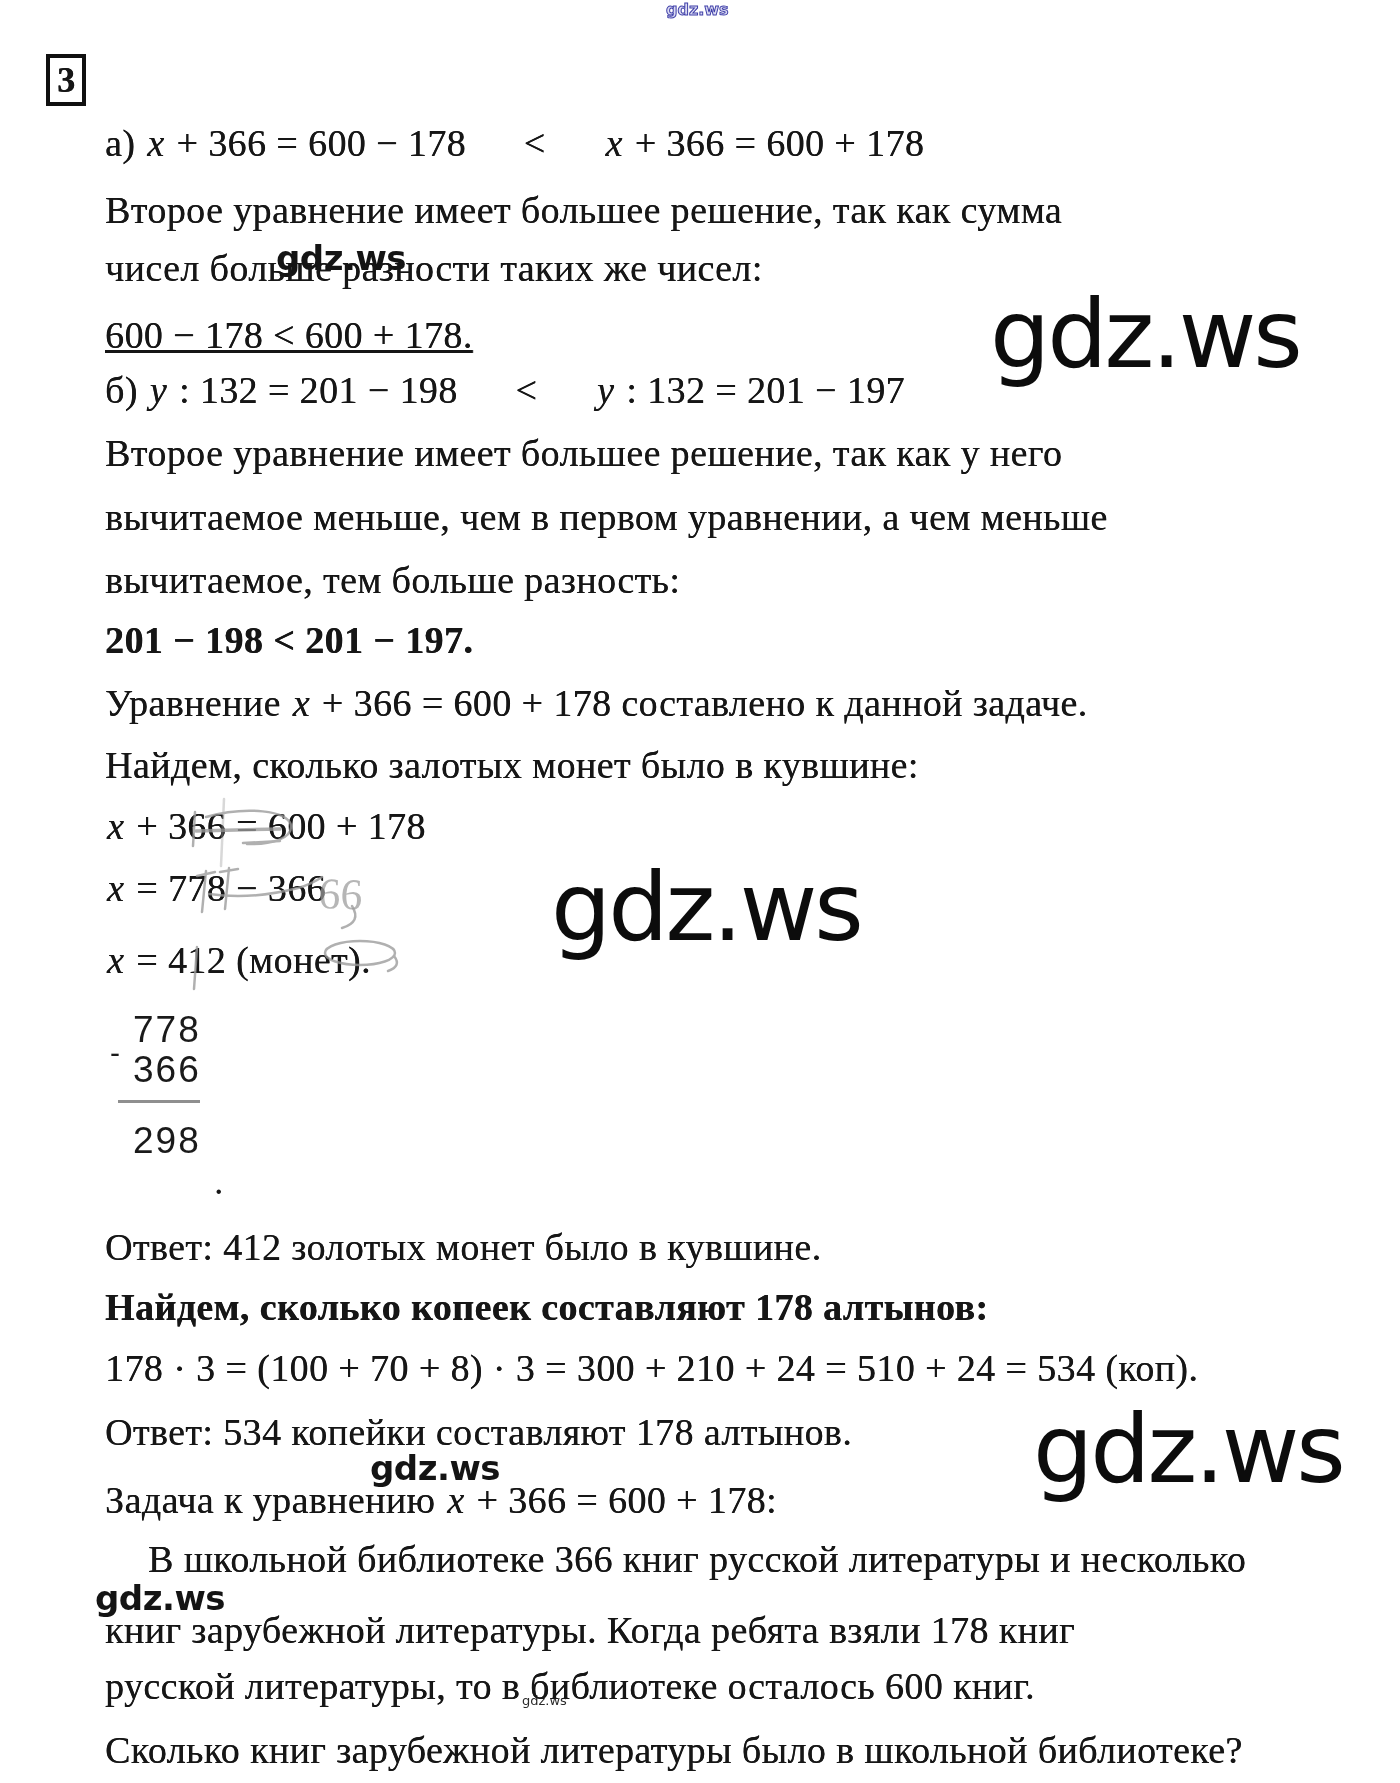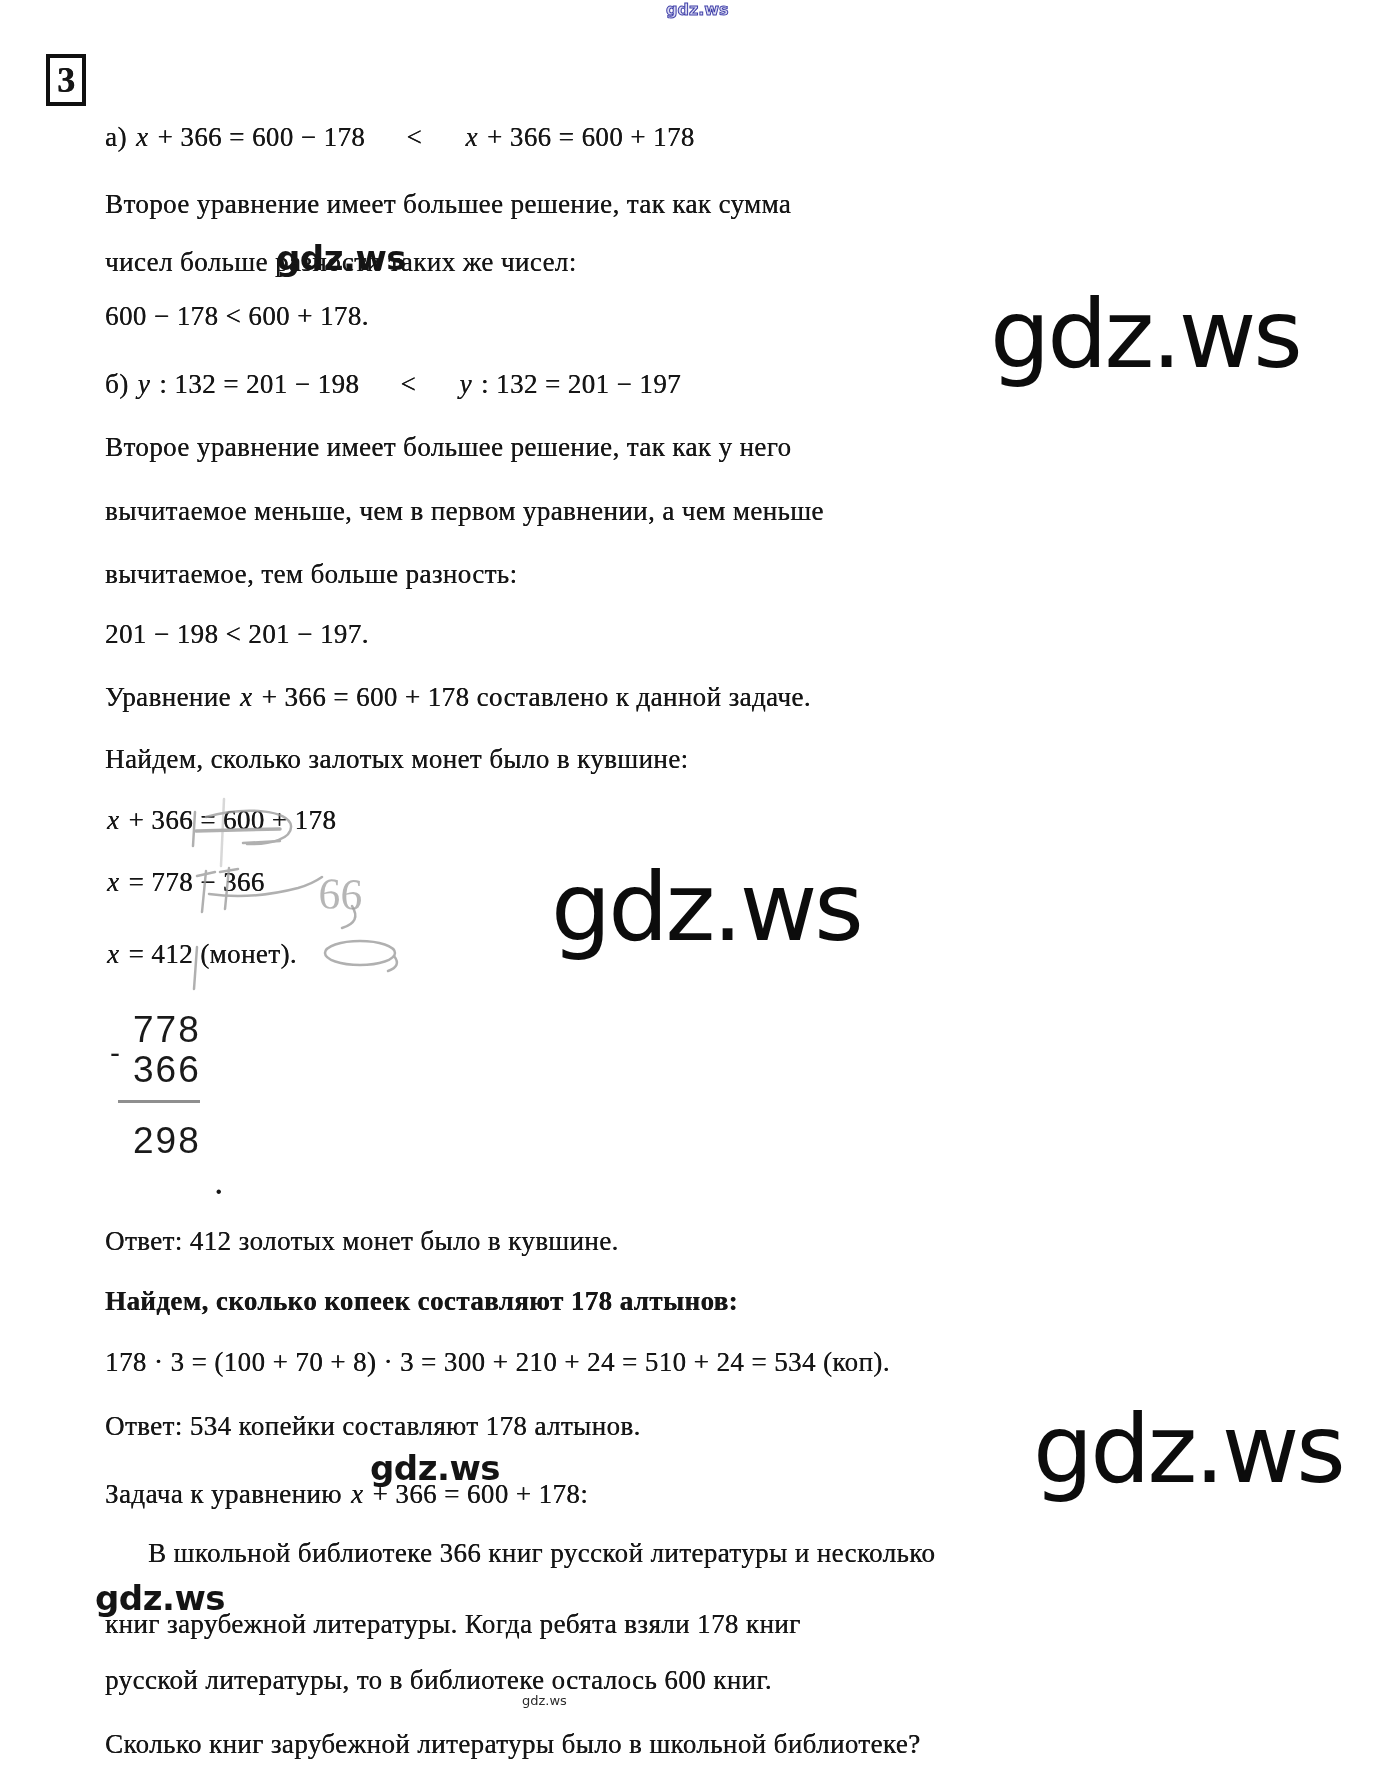--- a/index.html
+++ b/index.html
@@ -1,21 +1,21 @@
 <!DOCTYPE html>
 <html><head>
 <meta charset="utf-8">
 <style>
   html,body{margin:0;padding:0;background:#ffffff;}
   .page{
     position:relative;width:1377px;height:1783px;background:#ffffff;overflow:hidden;
     font-family:"Liberation Serif","DejaVu Serif",serif;color:#161616;
   }
   .ln{
-    position:absolute;left:105px;font-size:27px;line-height:1;letter-spacing:.4px;
+    position:absolute;left:105px;font-size:38px;line-height:1;letter-spacing:.4px;
     white-space:pre;text-shadow:.3px 0 0 currentColor;
   }
   .vr{font-style:italic;padding:0 2px;}
   .num-box{
     position:absolute;left:46px;top:54px;width:40px;height:52px;box-sizing:border-box;
     border:4px solid #101010;display:flex;align-items:center;justify-content:center;
   }
   .num-box span{font-size:36px;font-weight:bold;text-shadow:.4px 0 0 currentColor;}
   .wm-big{
     position:absolute;font-family:"DejaVu Sans","Liberation Sans",sans-serif;
@@ -60,26 +60,26 @@
   <div class="wm-bold" style="left:95px;top:1581px;">gdz.ws</div>
   <div class="wm-tiny-bottom">gdz.ws</div>
 
   <div class="num-box">
     <span>3</span>
   </div>
 
   <div class="ln" style="top:124px;"><span>а) </span><span class="vr">x</span><span> + 366 = 600 − 178</span><span>  &lt;  </span><span class="vr">x</span><span> + 366 = 600 + 178</span></div>
   <div class="ln" style="top:191px;">Второе уравнение имеет большее решение, так как сумма</div>
   <div class="ln" style="top:249px;">чисел больше разности таких же чисел:</div>
-  <div class="ln" style="top:303px;">600 − 178 &lt; 600 + 178.</div>
+  <div class="ln" style="top:316px;text-decoration:underline;">600 − 178 &lt; 600 + 178.</div>
   <div class="ln" style="top:371px;"><span>б) </span><span class="vr">y</span><span> : 132 = 201 − 198</span><span>  &lt;  </span><span class="vr">y</span><span> : 132 = 201 − 197</span></div>
   <div class="ln" style="top:434px;">Второе уравнение имеет большее решение, так как у него</div>
   <div class="ln" style="top:498px;">вычитаемое меньше, чем в первом уравнении, а чем меньше</div>
   <div class="ln" style="top:561px;">вычитаемое, тем больше разность:</div>
-  <div class="ln" style="top:621px;">201 − 198 &lt; 201 − 197.</div>
+  <div class="ln" style="top:621px;font-weight:bold;">201 − 198 &lt; 201 − 197.</div>
   <div class="ln" style="top:684px;"><span>Уравнение </span><span class="vr">x</span><span> + 366 = 600 + 178 составлено к данной задаче.</span></div>
   <div class="ln" style="top:746px;">Найдем, сколько залотых монет было в кувшине:</div>
   <div class="ln" style="top:807px;"><span class="vr">x</span><span> + 366 = 600 + 178</span></div>
   <div class="ln" style="top:869px;"><span class="vr">x</span><span> = 778 − 366</span></div>
   <div class="ln" style="top:941px;"><span class="vr">x</span><span> = 412 (монет).</span></div>
 
   <div>
     <div class="col-minus">-</div>
     <div class="col-num" style="top:1011px;">778</div>
     <div class="col-num" style="top:1051px;">366</div>

